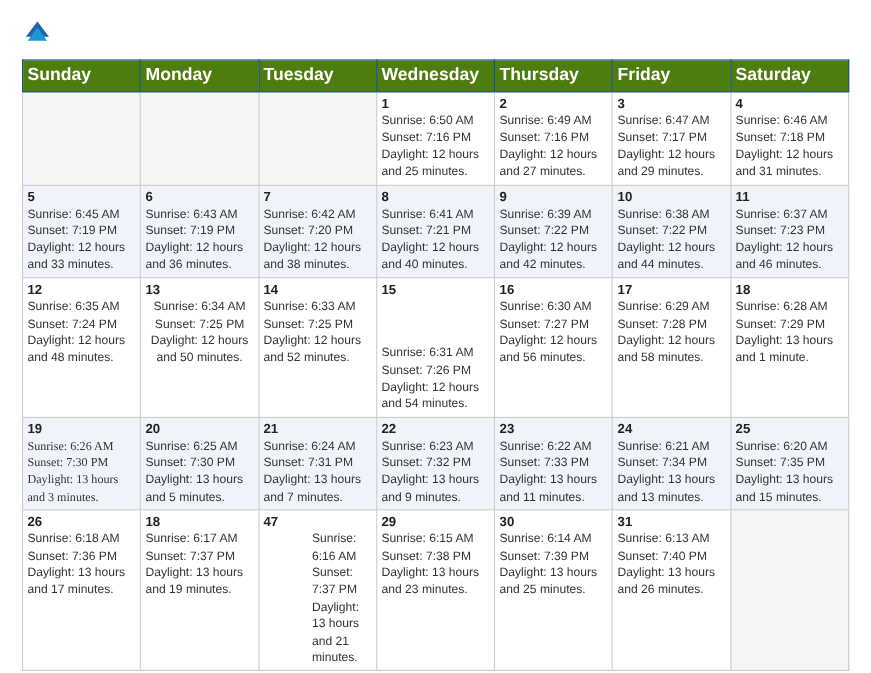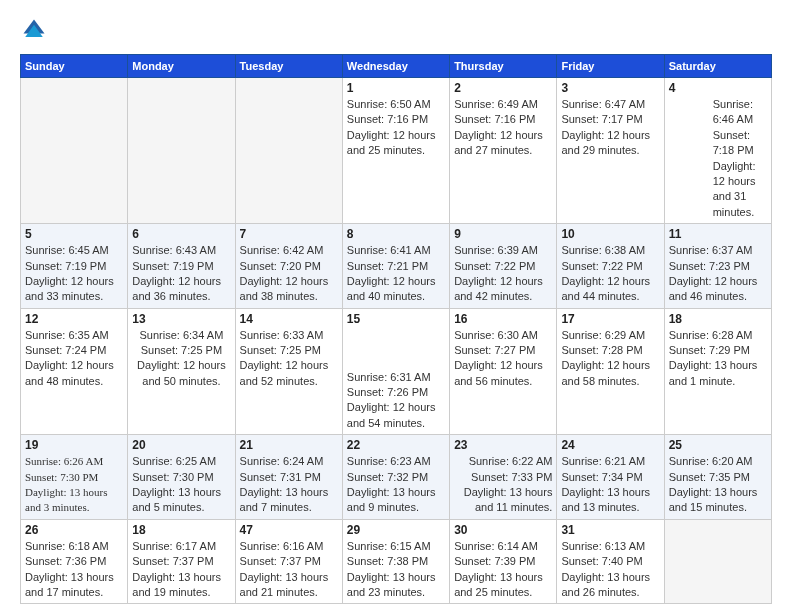--- a/index.html
+++ b/index.html
@@ -46,23 +46,23 @@
       color: #555;
     }
     .calendar {
       flex: 1;
       border: 1px solid #ccc;
       border-collapse: collapse;
       width: 100%;
       table-layout: fixed;
     }
     .calendar th {
-      background: #1d4ed8;
+      background: #4d7c0f;
       color: #fff;
-      font-size: 11px;
+      font-size: 16px;
       font-weight: bold;
       padding: 5px 4px;
       text-align: left;
       border: 1px solid #1a5099;
     }
     .calendar td {
       border: 1px solid #ccc;
       vertical-align: top;
       padding: 3px 4px;
       font-size: 10px;
@@ -142,21 +142,21 @@
           </td>
           <td>
             <span class="day-number">3</span>
             <div class="day-info" style="white-space: pre-line;">Sunrise: 6:47 AM
 Sunset: 7:17 PM
 Daylight: 12 hours
 and 29 minutes.</div>
           </td>
           <td>
             <span class="day-number">4</span>
-            <div class="day-info" style="white-space: pre-line; margin-left: 44px;">Sunrise: 6:46 AM
+            <div class="day-info" style="white-space: pre-line;">Sunrise: 6:46 AM
 Sunset: 7:18 PM
 Daylight: 12 hours
 and 31 minutes.</div>
           </td>
         </tr>
         <tr class="row-alt">
           <td>
             <span class="day-number">5</span>
             <div class="day-info" style="white-space: pre-line;">Sunrise: 6:45 AM
 Sunset: 7:19 PM
@@ -281,21 +281,21 @@
           </td>
           <td>
             <span class="day-number">22</span>
             <div class="day-info" style="white-space: pre-line;">Sunrise: 6:23 AM
 Sunset: 7:32 PM
 Daylight: 13 hours
 and 9 minutes.</div>
           </td>
           <td>
             <span class="day-number">23</span>
-            <div class="day-info" style="white-space: pre-line; text-align: right;">Sunrise: 6:22 AM
+            <div class="day-info" style="white-space: pre-line;">Sunrise: 6:22 AM
 Sunset: 7:33 PM
 Daylight: 13 hours
 and 11 minutes.</div>
           </td>
           <td>
             <span class="day-number">24</span>
             <div class="day-info" style="white-space: pre-line;">Sunrise: 6:21 AM
 Sunset: 7:34 PM
 Daylight: 13 hours
 and 13 minutes.</div>
@@ -318,21 +318,21 @@
           </td>
           <td>
             <span class="day-number">18</span>
             <div class="day-info" style="white-space: pre-line;">Sunrise: 6:17 AM
 Sunset: 7:37 PM
 Daylight: 13 hours
 and 19 minutes.</div>
           </td>
           <td>
             <span class="day-number">47</span>
-            <div class="day-info" style="white-space: pre-line;">Sunrise: 6:16 AM
+            <div class="day-info" style="white-space: pre-line; margin-left: 44px;">Sunrise: 6:16 AM
 Sunset: 7:37 PM
 Daylight: 13 hours
 and 21 minutes.</div>
           </td>
           <td>
             <span class="day-number">29</span>
             <div class="day-info" style="white-space: pre-line;">Sunrise: 6:15 AM
 Sunset: 7:38 PM
 Daylight: 13 hours
 and 23 minutes.</div>

